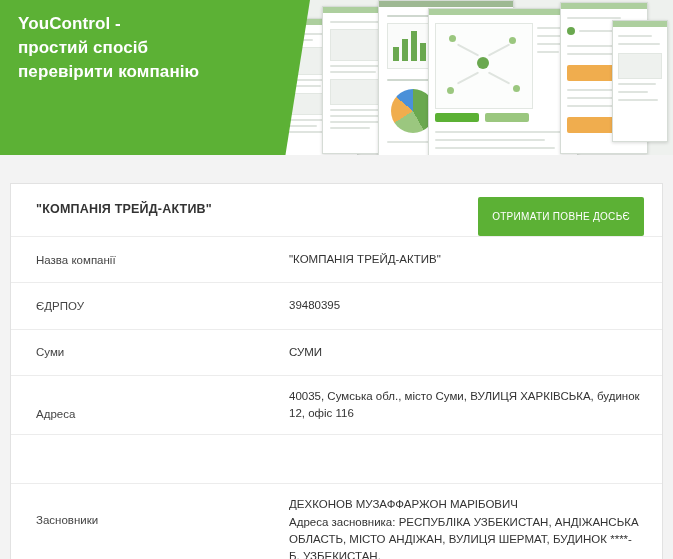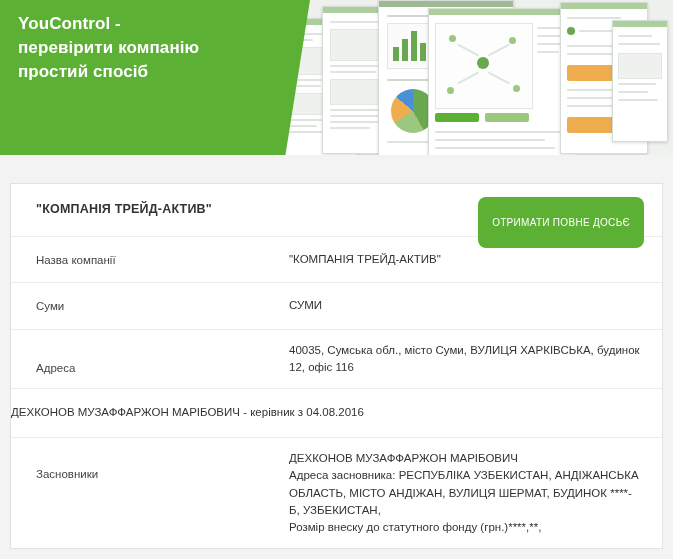--- a/index.html
+++ b/index.html
@@ -137,22 +137,22 @@
   }
   .dossier-btn {
     position: absolute;
     right: 18px;
     top: 13px;
     background: #5cb135;
     color: #ffffff;
     font-size: 10px;
     letter-spacing: 0.3px;
     border: none;
-    border-radius: 8px;
-    padding: 20px 14px;
+    border-radius: 2px;
+    padding: 14px 14px;
     cursor: pointer;
     font-family: "Liberation Sans", sans-serif;
   }
   .row {
     display: flex;
     border-bottom: 1px solid #ececec;
     min-height: 43px;
     box-sizing: border-box;
   }
   .row:last-child { border-bottom: none; }
@@ -282,50 +282,53 @@
       <div class="line" style="left:5px; top:70px; width:30px;"></div>
       <div class="line" style="left:5px; top:78px; width:40px;"></div>
     </div>
   </div>
 
   <div class="banner-green-2"></div>
   <div class="banner-green"></div>
 
   <div class="banner-title">
     <div>YouControl -</div>
+    <div>простий спосіб</div>
     <div>перевірити компанію</div>
-    <div>простий спосіб</div>
   </div>
 </div>
 
 <div class="card">
 
   <div class="card-header">
     <div class="company-name">"КОМПАНІЯ ТРЕЙД-АКТИВ"</div>
     <button class="dossier-btn">ОТРИМАТИ ПОВНЕ ДОСЬЄ</button>
   </div>
 
   <div class="row">
     <div class="row-label">Назва компанії</div>
     <div class="row-value">"КОМПАНІЯ ТРЕЙД-АКТИВ"</div>
   </div>
 
+  <div class="row">
+    <div class="row-label">ЄДРПОУ</div>
+    <div class="row-value">39480395</div>
+  </div>
 
   <div class="row">
     <div class="row-label">Суми</div>
     <div class="row-value">СУМИ</div>
   </div>
 
   <div class="row multiline" style="min-height:57px;align-items:flex-end;">
     <div class="row-label">Адреса</div>
     <div class="row-value">40035, Сумська обл., місто Суми, ВУЛИЦЯ ХАРКІВСЬКА, будинок 12, офіс 116</div>
   </div>
 
   <div class="row multiline" style="min-height:49px;">
-    <div class="row-value">ДЕХКОНОВ МУЗАФФАРЖОН МАРІБОВИЧ - керівник з 04.08.2016</div>
   </div>
 
   <div class="row multiline tall" style="min-height:80px;">
     <div class="row-label" style="padding-top:30px;">Засновники</div>
     <div class="row-value" style="white-space:pre-line;">ДЕХКОНОВ МУЗАФФАРЖОН МАРІБОВИЧ
 Адреса засновника: РЕСПУБЛІКА УЗБЕКИСТАН, АНДІЖАНСЬКА ОБЛАСТЬ, МІСТО АНДІЖАН, ВУЛИЦЯ ШЕРМАТ, БУДИНОК ****-Б, УЗБЕКИСТАН,
 Розмір внеску до статутного фонду (грн.)****,**,</div>
   </div>
 
 </div>

